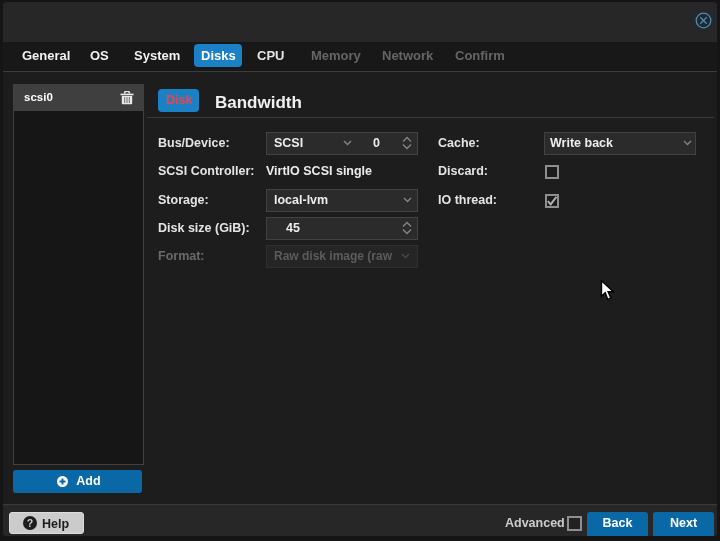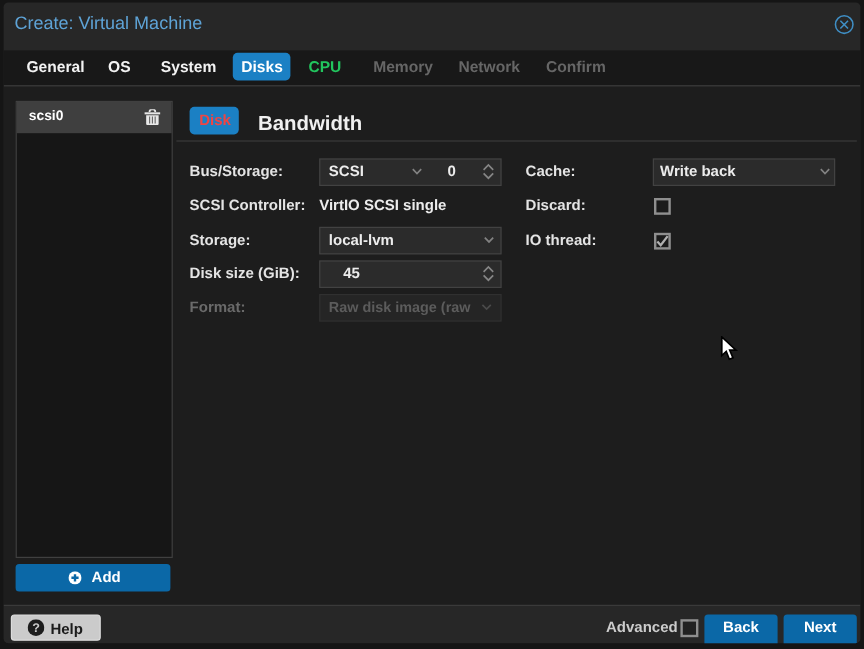--- a/index.html
+++ b/index.html
@@ -10,34 +10,33 @@
 .val { position:absolute; font-size:12.5px; font-weight:700; color:#ececec; }
 .field { position:absolute; background:#2b2b2b; border:1px solid #424242; height:23px; }
 .cb { position:absolute; width:14px; height:14px; border:2px solid #8f8f8f; background:#1b1b1b; }
 .btn { position:absolute; background:#0b68a7; border-radius:3px; color:#fff; font-weight:700; font-size:12.5px; text-align:center; }
 </style>
 </head>
 <body>
 
 <div class="abs" id="dlg" style="left:3px; top:2px; width:714px; height:534px; background:#272727; border-radius:4px; overflow:hidden;">
 
-  <div class="abs" style="left:9px; top:9px; font-size:15px; color:#5ea3d6;">Create: Virtual Machine</div>
 
   <svg class="abs" style="left:688.5px; top:6.5px;" width="23" height="23" viewBox="0 0 23 23">
     <circle cx="11.5" cy="11.5" r="7.3" fill="none" stroke="#3f8ec4" stroke-width="1.3"></circle>
     <path d="M8.3 8.3 L14.7 14.7 M14.7 8.3 L8.3 14.7" stroke="#3f8ec4" stroke-width="1.3"></path>
   </svg>
 
   <div class="abs" style="left:0; top:40px; width:714px; height:29px; background:#181818;"></div>
   <div class="abs" style="left:191px; top:42px; width:48px; height:23px; background:#1b80c4; border-radius:4px;"></div>
   <div class="abs" style="left:19px; top:46px; font-size:13px; font-weight:700; color:#f2f2f2;">General</div>
   <div class="abs" style="left:87px; top:46px; font-size:13px; font-weight:700; color:#f2f2f2;">OS</div>
   <div class="abs" style="left:131px; top:46px; font-size:13px; font-weight:700; color:#f2f2f2;">System</div>
   <div class="abs" style="left:198px; top:46px; font-size:13px; font-weight:700; color:#ffffff;">Disks</div>
-  <div class="abs" style="left:254px; top:46px; font-size:13px; font-weight:700; color:#22c55e;">CPU</div>
+  <div class="abs" style="left:254px; top:46px; font-size:13px; font-weight:700; color:#e5e5e5;">CPU</div>
   <div class="abs" style="left:308px; top:46px; font-size:13px; font-weight:700; color:#666666;">Memory</div>
   <div class="abs" style="left:379px; top:46px; font-size:13px; font-weight:700; color:#666666;">Network</div>
   <div class="abs" style="left:452px; top:46px; font-size:13px; font-weight:700; color:#666666;">Confirm</div>
 
   <div class="abs" style="left:0; top:69px; width:714px; height:433px; background:#1d1d1d; border-top:1px solid #3c3c3c;"></div>
 
   <div class="abs" style="left:10px; top:82px; width:131px; height:381px; background:#161616; border:1px solid #404040;"></div>
   <div class="abs" style="left:11px; top:83px; width:129px; height:26px; background:#3f3f3f;"></div>
   <div class="abs" style="left:21px; top:89px; font-size:11.5px; font-weight:700; color:#ffffff;">scsi0</div>
 
@@ -54,21 +53,21 @@
       <path d="M5.5 2.5 v6 M2.5 5.5 h6" stroke="#0b68a7" stroke-width="2"></path>
     </svg>
     <span style="margin-left:22px;">Add</span>
   </div>
 
   <div class="abs" style="left:155px; top:87px; width:41px; height:23px; background:#1b80c4; border-radius:4px;"></div>
   <div class="abs" style="left:163px; top:91px; font-size:12.5px; font-weight:700; color:#ef4444;">Disk</div>
   <div class="abs" style="left:212px; top:91px; font-size:17px; font-weight:700; color:#f0f0f0;">Bandwidth</div>
   <div class="abs" style="left:144px; top:115px; width:567px; height:1px; background:#3a3a3a;"></div>
 
-  <div class="lbl" style="left:155px; top:134px;">Bus/Storage:</div>
+  <div class="lbl" style="left:155px; top:134px;">Bus/Device:</div>
   <div class="field" style="left:263px; top:130px; width:152px;"></div>
   <div class="val" style="left:271px; top:134px;">SCSI</div>
   <svg class="abs" style="left:340px; top:138px;" width="9" height="6" viewBox="0 0 9 6">
       <path d="M1 1 L4.5 4.6 L8 1" fill="none" stroke="#828282" stroke-width="1.4"></path>
     </svg>
   <div class="val" style="left:370px; top:134px;">0</div>
   <svg class="abs" style="left:398px; top:134px;" width="12" height="14" viewBox="0 0 12 14">
     <path d="M2 5.5 L6 1.5 L10 5.5" fill="none" stroke="#858585" stroke-width="1.4"></path>
     <path d="M2 8.5 L6 12.5 L10 8.5" fill="none" stroke="#858585" stroke-width="1.4"></path>
   </svg>

